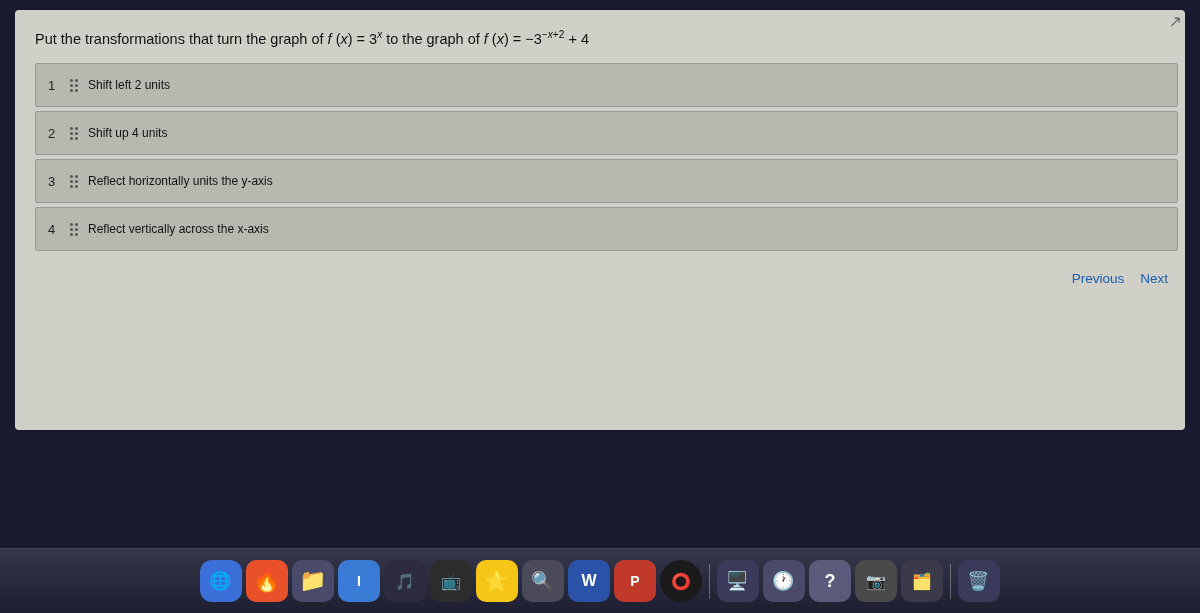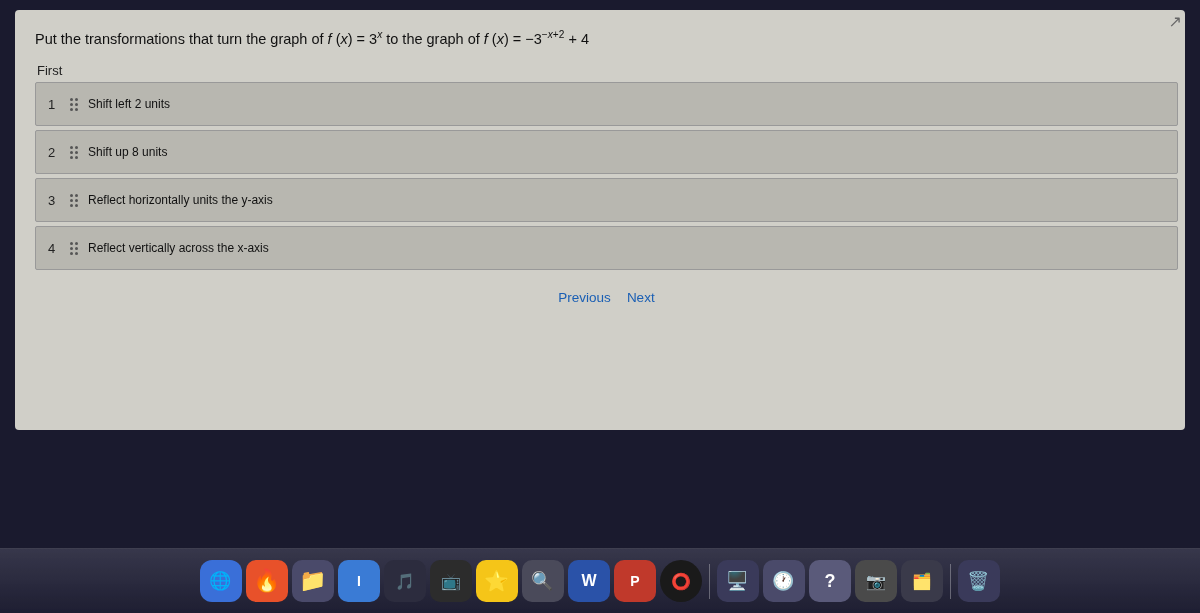--- a/index.html
+++ b/index.html
@@ -78,21 +78,21 @@
     }
 
     .row-text {
       font-size: 12px;
       color: #111;
       font-weight: 400;
     }
 
     .nav-area {
       display: flex;
-      justify-content: center;
+      justify-content: flex-end;
       align-items: center;
       margin-top: 16px;
       padding: 0 2px;
     }
 
     .nav-button {
       background: transparent;
       border: none;
       color: #1a5fb4;
       font-size: 13.5px;
@@ -153,21 +153,20 @@
     }
   </style>
 </head>
 <body>
 
 <div class="main-content">
   <div class="question-text">
     Put the transformations that turn the graph of <em>f</em> (<em>x</em>) = 3<sup><em>x</em></sup> to the graph of <em>f</em> (<em>x</em>) = −3<sup>−<em>x</em>+2</sup> + 4
   </div>
 
-  <div class="first-label">First</div>
 
   <div class="transformation-row">
     <span class="row-number">1</span>
     <span class="drag-handle">
       <span class="drag-handle-dot-row">
           <span class="drag-dot"></span>
           <span class="drag-dot"></span>
         </span>
       <span class="drag-handle-dot-row">
           <span class="drag-dot"></span>
@@ -190,21 +189,21 @@
         </span>
       <span class="drag-handle-dot-row">
           <span class="drag-dot"></span>
           <span class="drag-dot"></span>
         </span>
       <span class="drag-handle-dot-row">
           <span class="drag-dot"></span>
           <span class="drag-dot"></span>
         </span>
     </span>
-    <span class="row-text">Shift up 8 units</span>
+    <span class="row-text">Shift up 4 units</span>
   </div>
 
   <div class="transformation-row">
     <span class="row-number">3</span>
     <span class="drag-handle">
       <span class="drag-handle-dot-row">
           <span class="drag-dot"></span>
           <span class="drag-dot"></span>
         </span>
       <span class="drag-handle-dot-row">

